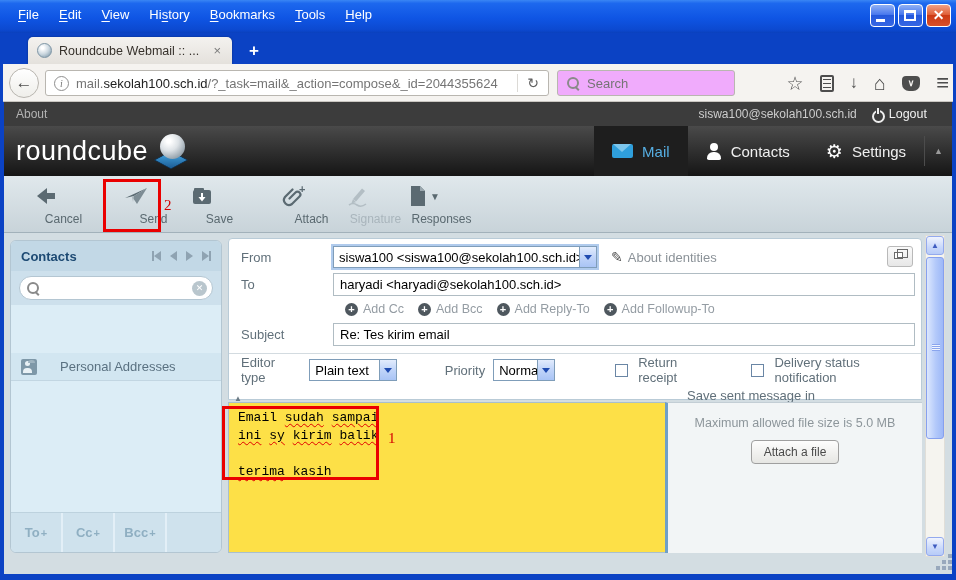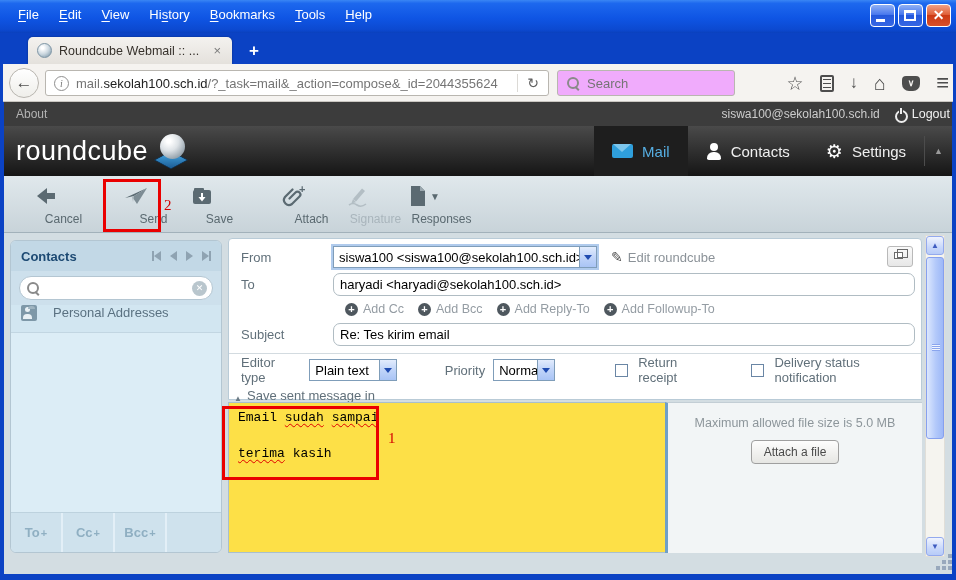--- a/index.html
+++ b/index.html
@@ -68,21 +68,21 @@
   .ic-pocket { width:18px; height:15px; background:#4d4d4d; border-radius:4px 4px 7px 7px;
     color:#f5f3f0; font-size:9px; font-weight:bold; line-height:14px; }
   .ic-burger { font-size:22px; font-weight:bold; }
 
   
   #page { position:absolute; top:102px; left:4px; width:948px; height:472px; background:#d3dde2; overflow:hidden; }
 
   .aboutbar { position:absolute; top:0; left:0; right:0; height:24px; background:#3c3c3c;
     display:flex; align-items:center; font-size:12px; }
   .about-link { color:#b3b3b3; margin-left:12px; }
-  .aboutbar .right { margin-left:auto; display:flex; align-items:center; margin-right:2px; gap:14px; }
+  .aboutbar .right { margin-left:auto; display:flex; align-items:center; margin-right:25px; gap:14px; }
   .user-email { color:#cdcdcd; }
   .logout { display:flex; align-items:center; gap:5px; color:#f2f2f2; font-size:12.5px; }
   .power-ic { position:relative; width:13px; height:13px; }
   .power-ic::before { content:""; position:absolute; left:1px; top:2px; width:9px; height:9px;
     border:2px solid #ededed; border-radius:50%; }
   .power-ic::after { content:""; position:absolute; left:6px; top:0; width:2px; height:6px;
     background:#ededed; box-shadow:0 0 0 1px #3c3c3c; }
 
   .banner { position:absolute; top:24px; left:0; right:0; height:50px;
     background:linear-gradient(180deg,#4a4a4a,#151515); display:flex; align-items:stretch; }
@@ -132,21 +132,21 @@
   .tri-l { width:0; height:0; border:5px solid transparent; border-right:7px solid #8fa3b2; border-left:none; }
   .tri-r { width:0; height:0; border:5px solid transparent; border-left:7px solid #8fa3b2; border-right:none; }
   .pg-bar { width:2px; height:10px; background:#8fa3b2; }
   .sb-search { height:34px; background:#cde0ec; display:flex; align-items:center; padding:0 8px; flex:none; }
   .sb-search-box { flex:1; height:24px; background:#fff; border:1px solid #b4c6d2; border-radius:12px;
     display:flex; align-items:center; }
   .sb-search-input { flex:1; border:none; outline:none; background:transparent; font-size:12px; padding:0 5px; width:100%; }
   .clear-btn { width:15px; height:15px; border-radius:50%; background:#b9c6cd; color:#fff; font-size:9px;
     text-align:center; line-height:15px; margin-right:5px; flex:none; }
   .sb-item { height:28px; background:#d2e6f1; border-bottom:1px solid #c2d6e2; display:flex;
-    align-items:flex-start; padding:0 10px; gap:16px; font-size:13px; color:#5a7181; flex:none; }
+    align-items:center; padding:0 10px; gap:23px; font-size:13px; color:#5a7181; flex:none;margin-top:48px; }
   .card-ic { position:relative; width:16px; height:16px; background:#7e98a8; border-radius:2px; flex:none; }
   .card-ic::before { content:""; position:absolute; left:4px; top:2px; width:5px; height:5px;
     border-radius:50%; background:#e9f1f5; }
   .card-ic::after { content:""; position:absolute; left:2px; bottom:2px; width:9px; height:5px;
     border-radius:4px 4px 0 0; background:#e9f1f5; box-shadow:4px -9px 0 -1px #9fb4c0; }
   .sb-list { flex:1; background:#dcedf6; }
   .sb-footer { height:40px; background:#cfe2ed; border-top:1px solid #bdd2de; display:flex; flex:none; }
   .sb-fbtn { width:52px; border-right:2px solid #e3eff7; display:flex; align-items:center;
     justify-content:center; color:#8fafc2; font-size:13px; font-weight:bold; }
   .sb-fbtn sup { font-size:11px; margin-left:1px; }
@@ -168,30 +168,30 @@
   .xp-arrow::after { content:""; width:0; height:0; border:4px solid transparent; border-top:5px solid #1f4bb0;
     margin-top:4px; }
   .sel-from { width:264px; box-shadow:0 0 0 2px rgba(80,140,215,.45); }
   .pencil-ic { font-size:14px; color:#4a4a4a; margin:0 5px 0 14px; }
   .edit-ident { color:#8b9298; }
   .detach-btn { position:absolute; right:8px; top:7px; width:26px; height:21px; border:1px solid #b9b9b9;
     border-radius:3px; background:linear-gradient(#fafafa,#e7e7e7); }
   .detach-ic { position:absolute; left:6px; top:5px; width:9px; height:7px; border:1.5px solid #6a6a6a; background:#fff; }
   .detach-ic::before { content:""; position:absolute; left:2px; top:-4px; width:9px; height:7px;
     border:1.5px solid #6a6a6a; }
-  .text-input { height:23px; border:1px solid #b0bcc3; border-radius:7px; font-size:13px; padding:0 6px;
+  .text-input { height:23px; border:1px solid #b0bcc3; border-radius:0; font-size:13px; padding:0 6px;
     color:#000; outline:none; font-family:"Liberation Sans",sans-serif; }
   .wide { width:582px; }
   .addlinks { margin-left:104px; display:flex; gap:14px; align-items:center; }
   .addlink { display:flex; align-items:center; gap:5px; color:#949ca3; font-size:12.5px; }
   .plus-ic { width:13px; height:13px; border-radius:50%; background:#4e575e; color:#fff; font-size:11px;
     font-weight:bold; text-align:center; line-height:13px; flex:none; }
   .opts { border-top:1px solid #d3dbe0; margin-top:4px; position:relative; }
   .row-opt1 { height:28px; padding-top:4px; gap:8px; }
-  .row-opt2 { height:26px; gap:8px; }
+  .row-opt2 { height:26px; gap:8px;justify-content:flex-end; }
   .sel-editor { width:90px; }
   .sel-priority { width:62px; margin-right:26px; }
   .sel-sent { width:98px;margin-top:44px; }
   .lbl-pri { margin-left:40px; }
   .cbx { width:13px; height:13px; background:#fff; border:1px solid #6a86a5; margin:0 2px 0 26px; flex:none; }
   .collapse-arrow { position:absolute; left:5px; top:40px; font-size:8px; color:#6b7a85; }
 
   
   .compose-body { position:absolute; left:224px; top:169px; width:694px; height:151px; display:flex; }
   .editor { width:437px; background:#fde047; border:1px solid #a9bfcd; border-right:none; padding:6px 9px;
@@ -438,21 +438,21 @@
       </div>
 
       <div class="compose-head">
         <div class="row row-from">
           <span class="flabel">From</span>
           <div class="xp-select sel-from">
             <span class="val">siswa100 &lt;siswa100@sekolah100.sch.id&gt;</span>
             <span class="xp-arrow"></span>
           </div>
           <span class="pencil-ic">✎</span>
-          <span class="edit-ident">Edit roundcube</span>
+          <span class="edit-ident">About identities</span>
           <div class="detach-btn">
               <span class="detach-ic"></span>
             </div>
         </div>
         <div class="row row-to">
           <span class="flabel">To</span>
           <input class="text-input wide" value="haryadi &lt;haryadi@sekolah100.sch.id&gt;" style="">
         </div>
         <div class="row row-links">
           <div class="addlinks">
@@ -502,20 +502,21 @@
               <span class="xp-arrow"></span>
             </div>
           </div>
           <span class="collapse-arrow">▲</span>
         </div>
       </div>
 
       <div class="compose-body">
         <div class="editor">
             <div class="body-line"><span>Email </span><span class="misspelled">sudah</span><span> </span><span class="misspelled">sampai</span></div>
+            <div class="body-line"><span class="misspelled">ini</span><span> </span><span class="misspelled">sy</span><span> </span><span class="misspelled">kirim</span><span> </span><span class="misspelled">balik</span></div>
             <div class="body-line">&nbsp;</div>
             <div class="body-line"><span class="misspelled">terima</span><span> </span><span>kasih</span></div>
           </div>
         <div class="attach-panel">
           <span class="attach-hint">Maximum allowed file size is 5.0 MB</span>
           <button class="attach-btn">Attach a file</button>
         </div>
       </div>
 
       <div class="xp-scroll">

